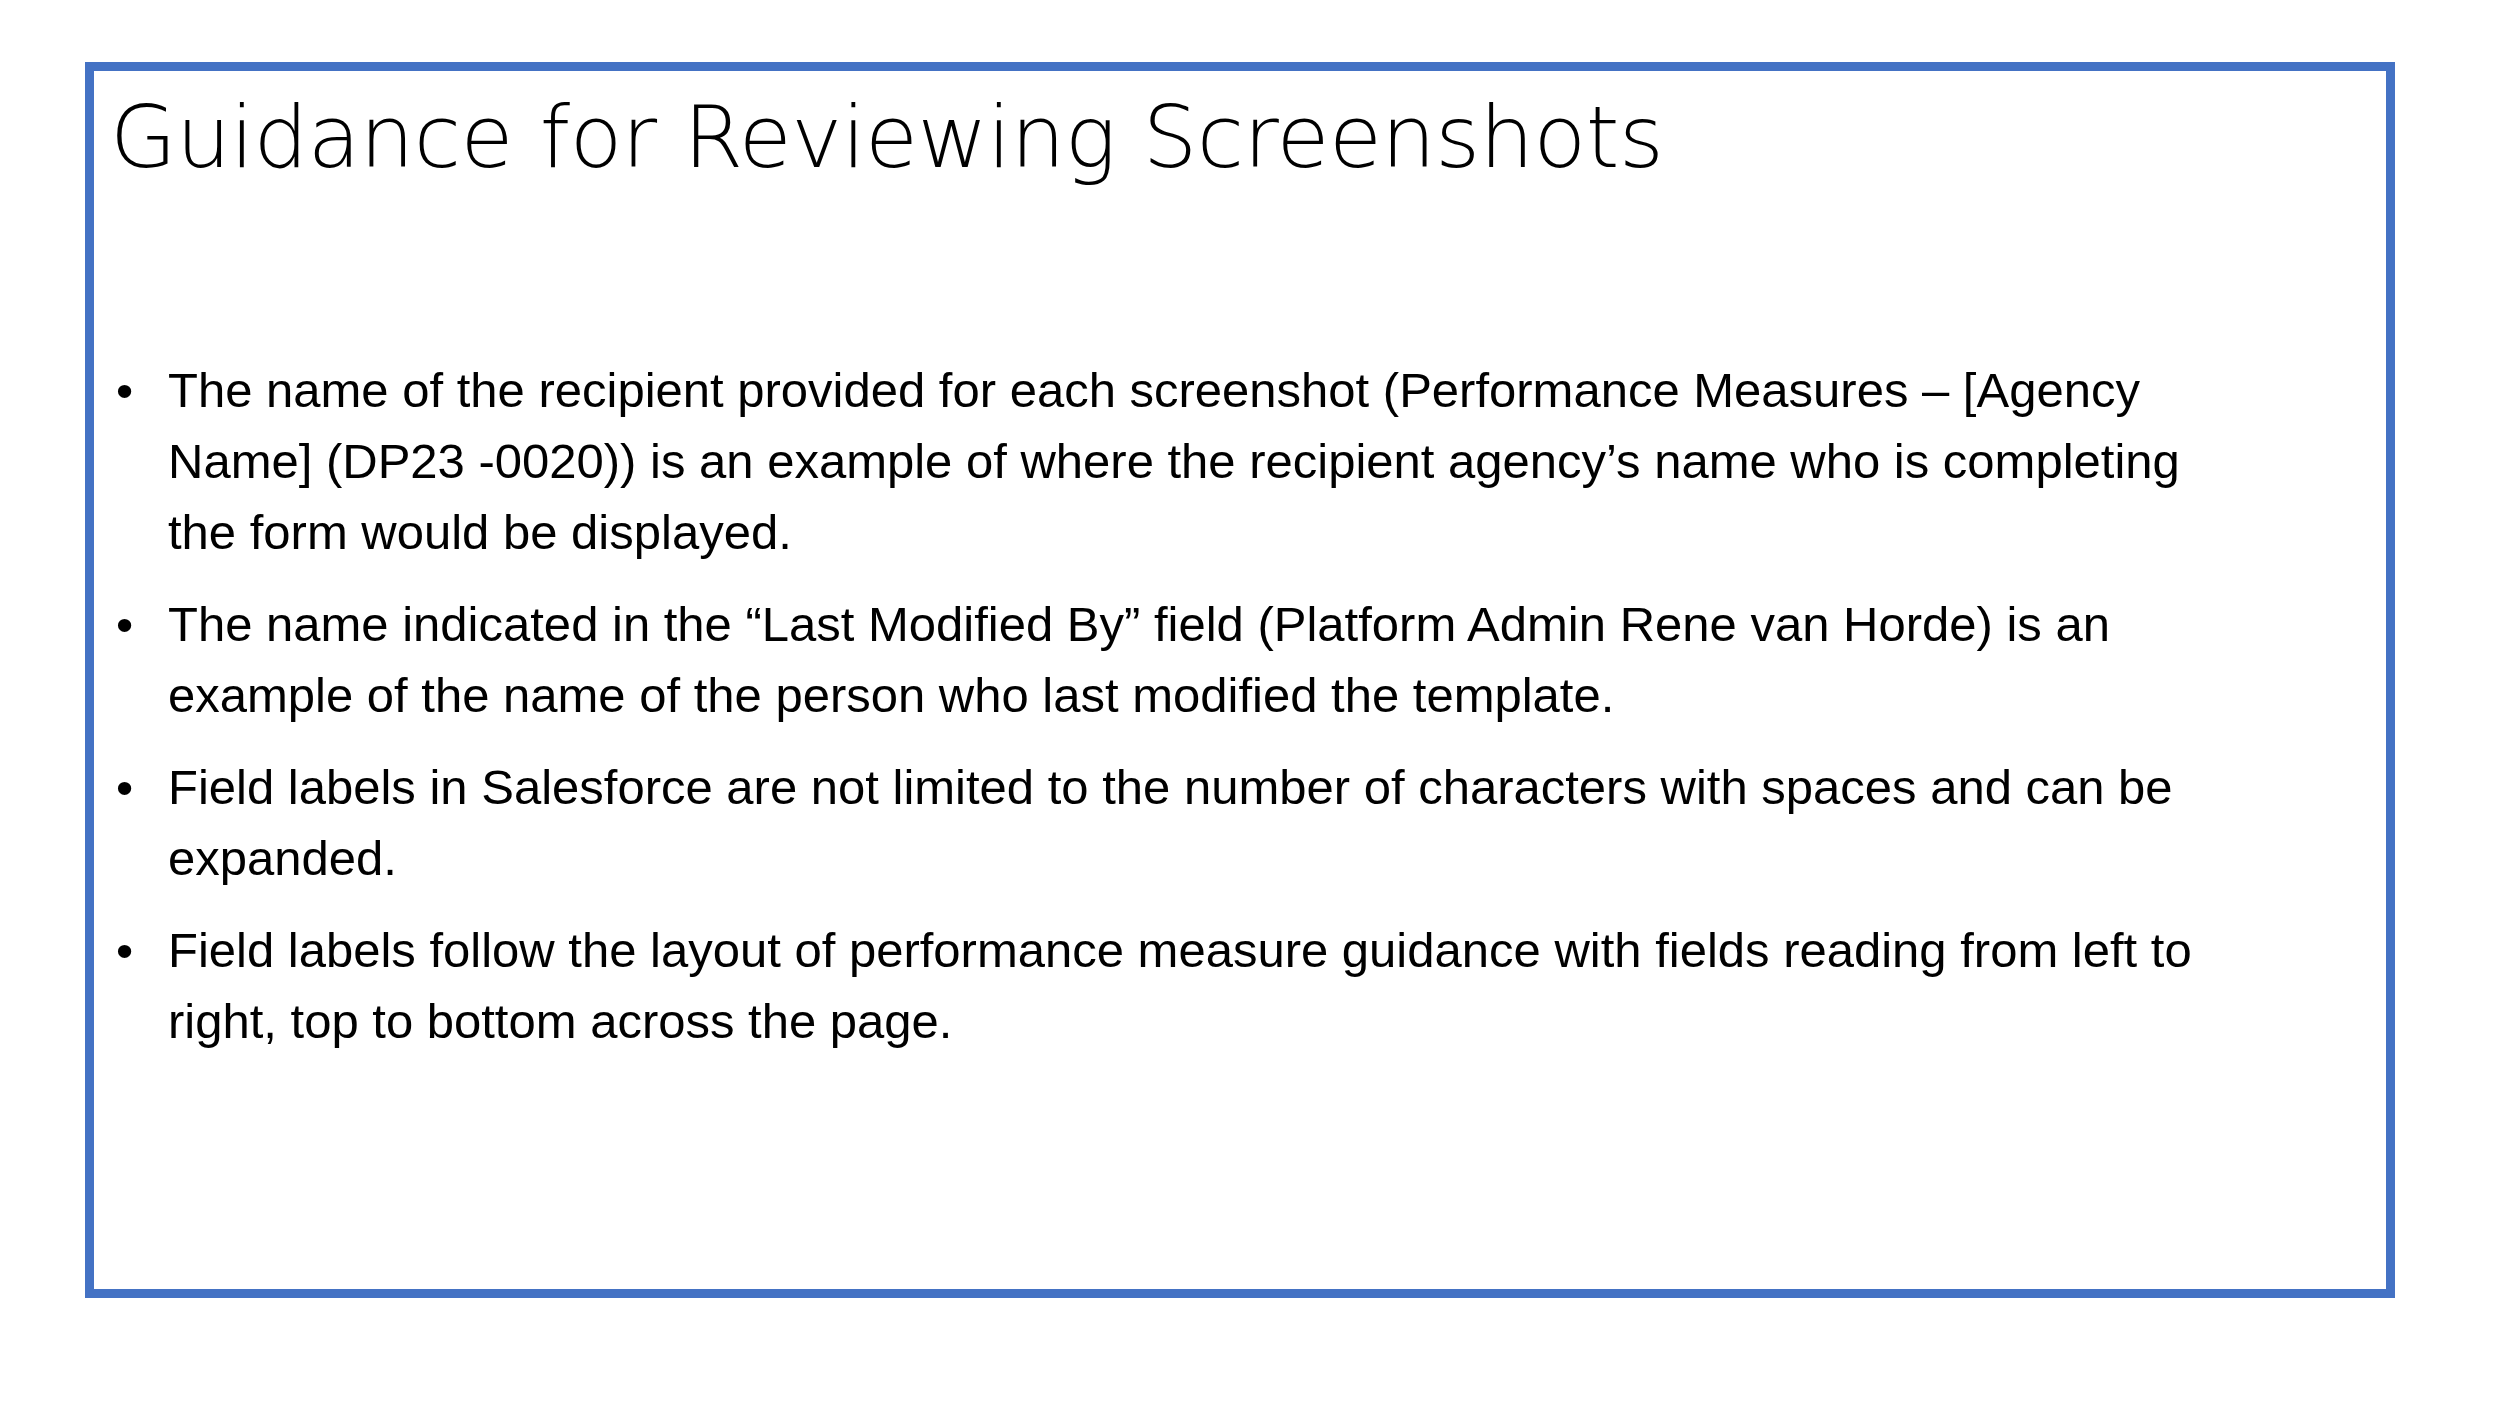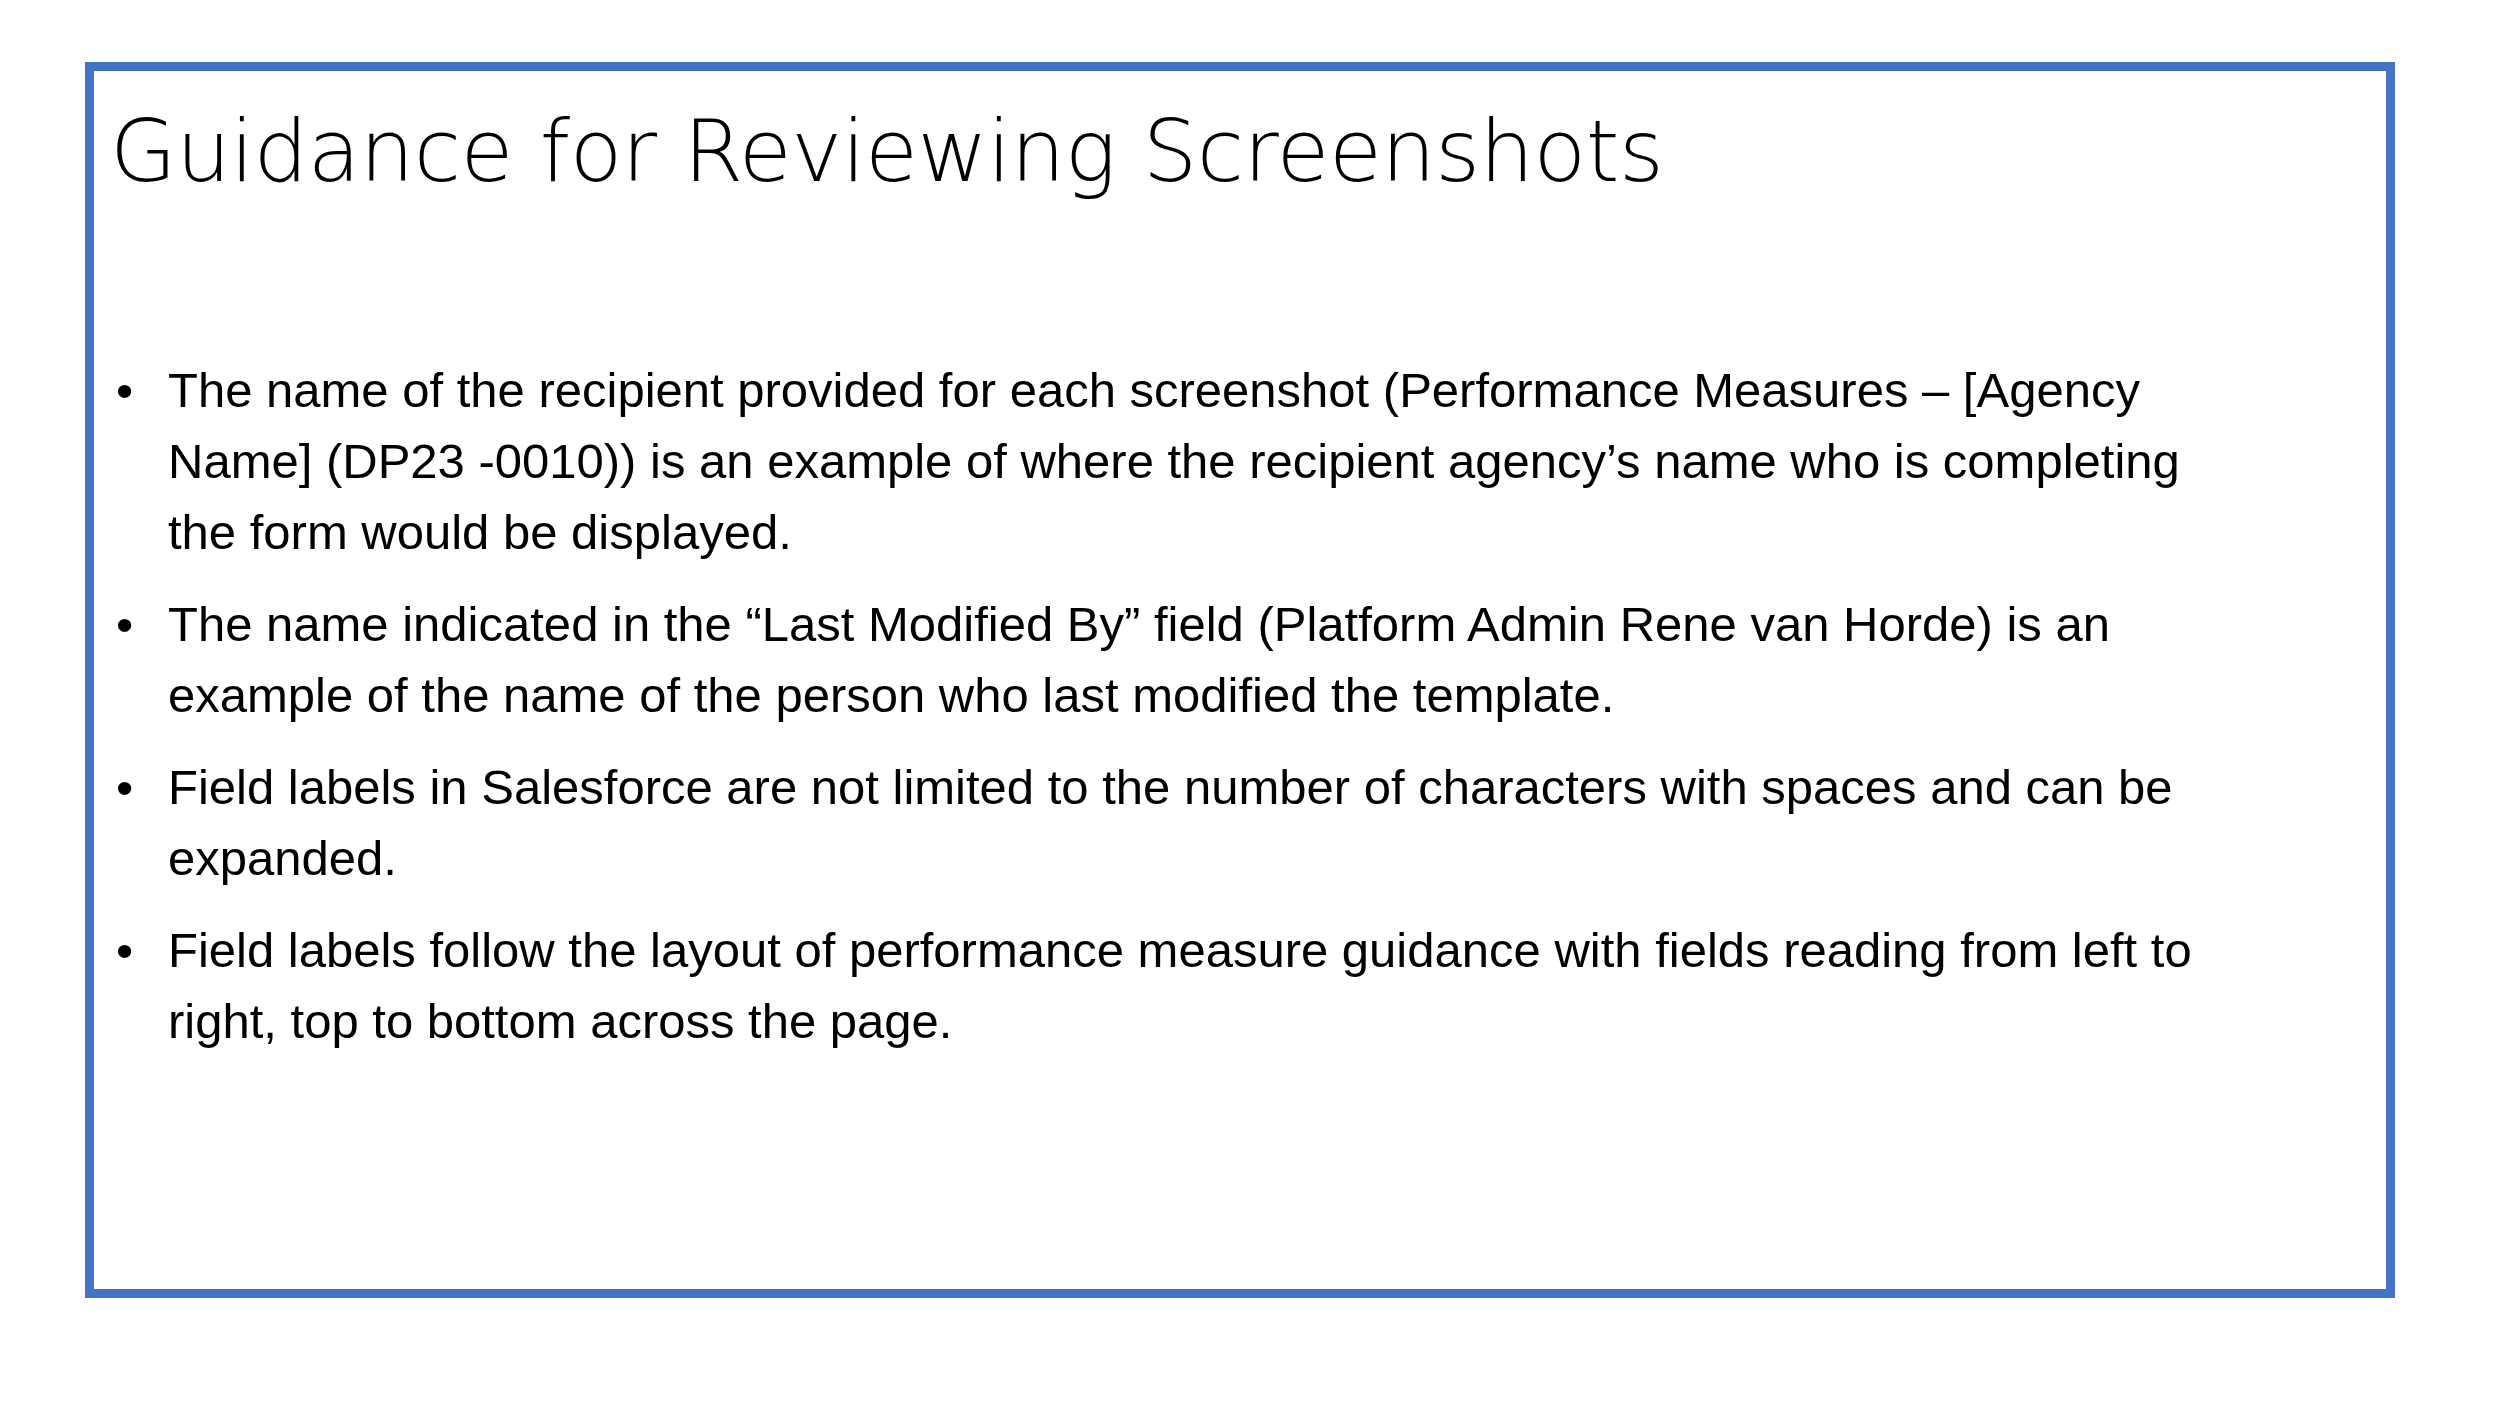--- a/index.html
+++ b/index.html
@@ -44,21 +44,20 @@
     left: 110px;
     top: 85px;
     width: 2070px;
     font-family: "DejaVu Sans", "Liberation Sans", sans-serif;
     font-weight: 300;
     font-size: 86px;
     line-height: 104px;
     letter-spacing: -0.5px;
     color: #000000;
     white-space: nowrap;
-    margin-top: 14px;
   }
 
   
   .bullet-list {
     position: absolute;
     left: 110px;
     top: 355px;
     width: 2090px;
     margin: 0;
     padding: 0;
@@ -100,21 +99,21 @@
 <div class="slide">
 
   <div class="slide-frame" style="border-color: rgb(68, 114, 196);"></div>
 
   <div class="slide-title">Guidance for Reviewing Screenshots</div>
 
   <ul class="bullet-list">
 
     <li class="bullet-item">
       <span class="bullet-marker">•</span>
-      <span class="bullet-text">The name of the recipient provided for each screenshot (Performance Measures – [Agency Name] (DP23 -0010)) is an example of where the recipient agency’s name who is completing the form would be displayed.</span>
+      <span class="bullet-text">The name of the recipient provided for each screenshot (Performance Measures – [Agency Name] (DP23 -0020)) is an example of where the recipient agency’s name who is completing the form would be displayed.</span>
     </li>
 
     <li class="bullet-item">
       <span class="bullet-marker">•</span>
       <span class="bullet-text">The name indicated in the “Last Modified By” field (Platform Admin Rene van Horde) is an example of the name of the person who last modified the template.</span>
     </li>
 
     <li class="bullet-item">
       <span class="bullet-marker">•</span>
       <span class="bullet-text">Field labels in Salesforce are not limited to the number of characters with spaces and can be expanded.</span>

